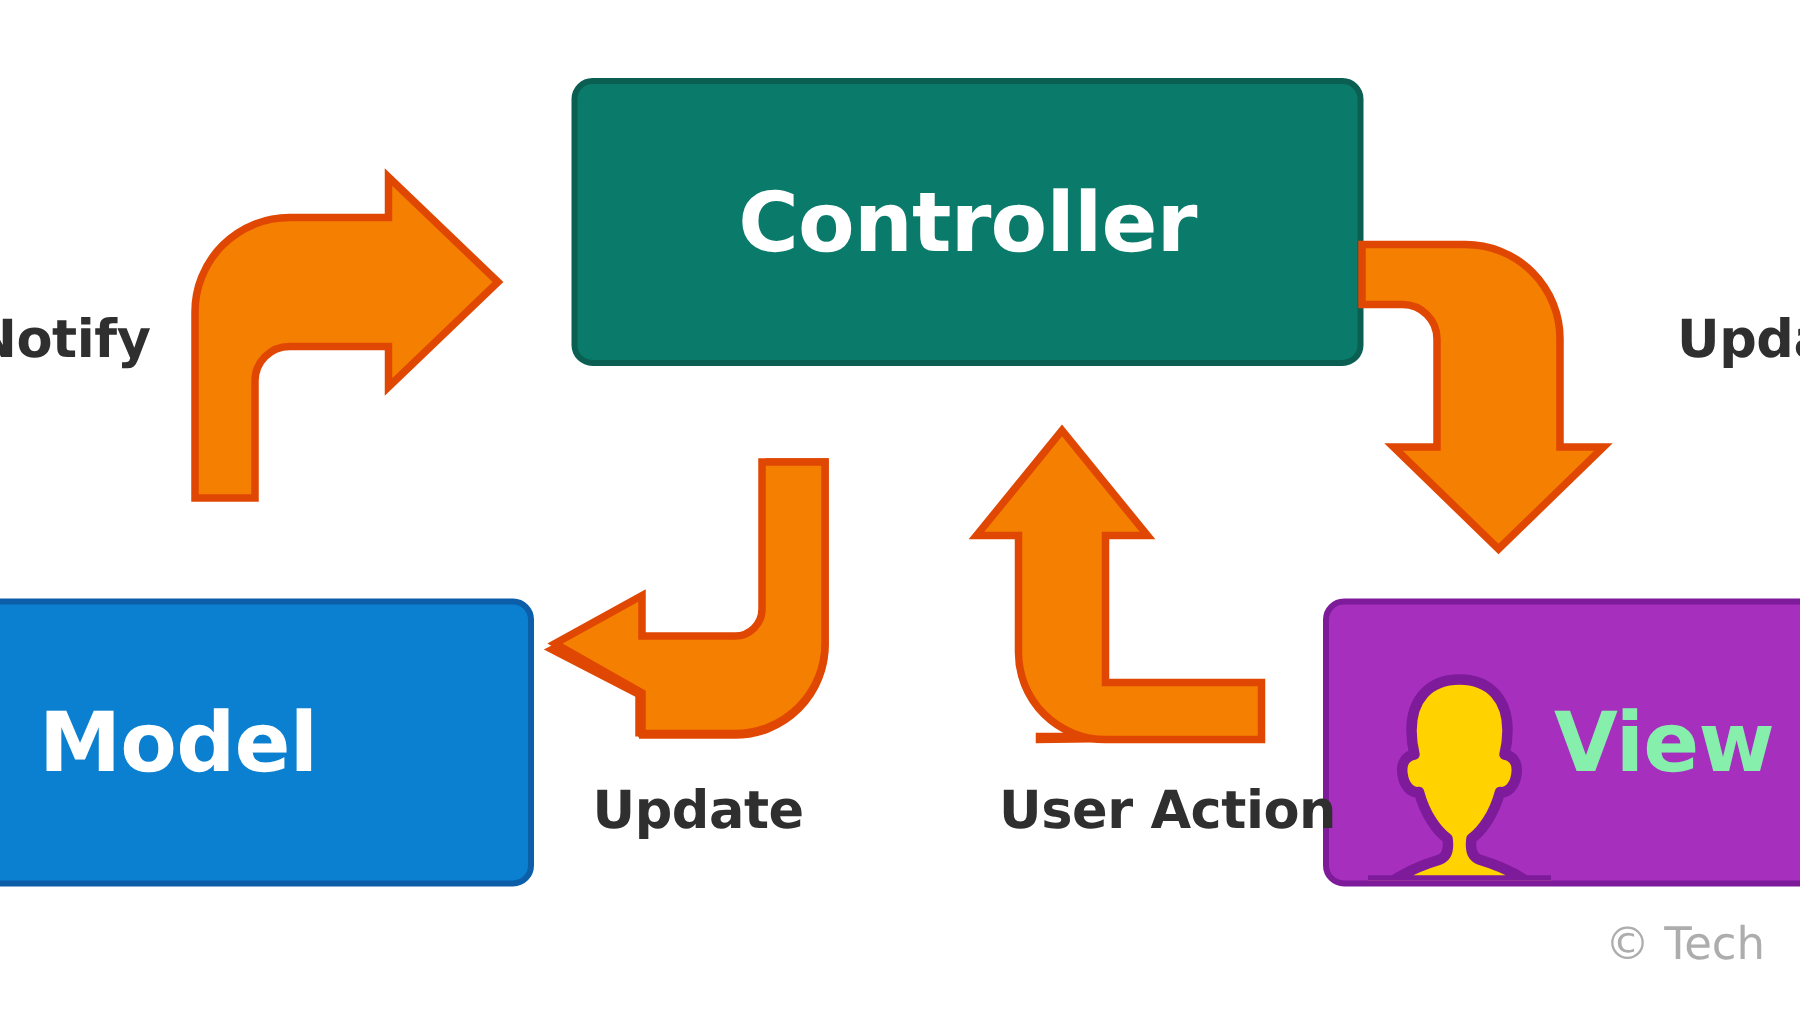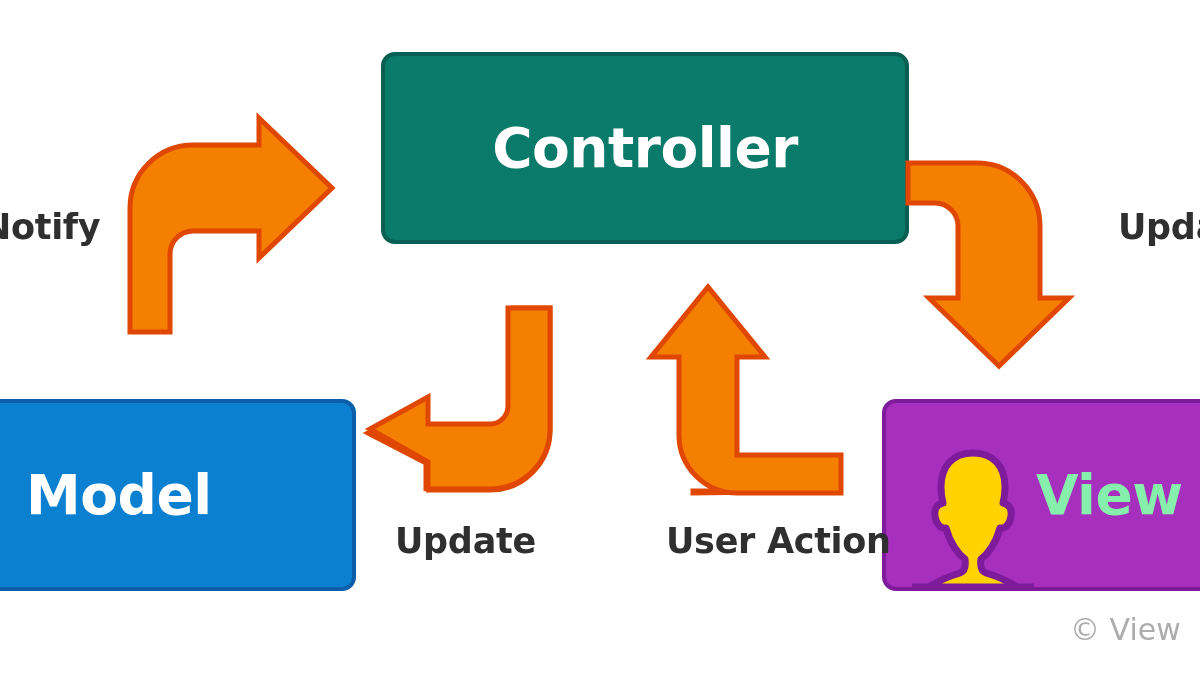--- a/index.html
+++ b/index.html
@@ -248,15 +248,15 @@
   </svg>
 
   <div class="edge-label" id="label-notify">Notify</div>
 
   <div class="edge-label" id="label-updright">Update</div>
 
   <div class="edge-label" id="label-update">Update</div>
 
   <div class="edge-label" id="label-useraction">User Action</div>
 
-  <div id="watermark">© View</div>
+  <div id="watermark">© Tech</div>
 
 </div>
 
 </body></html>

